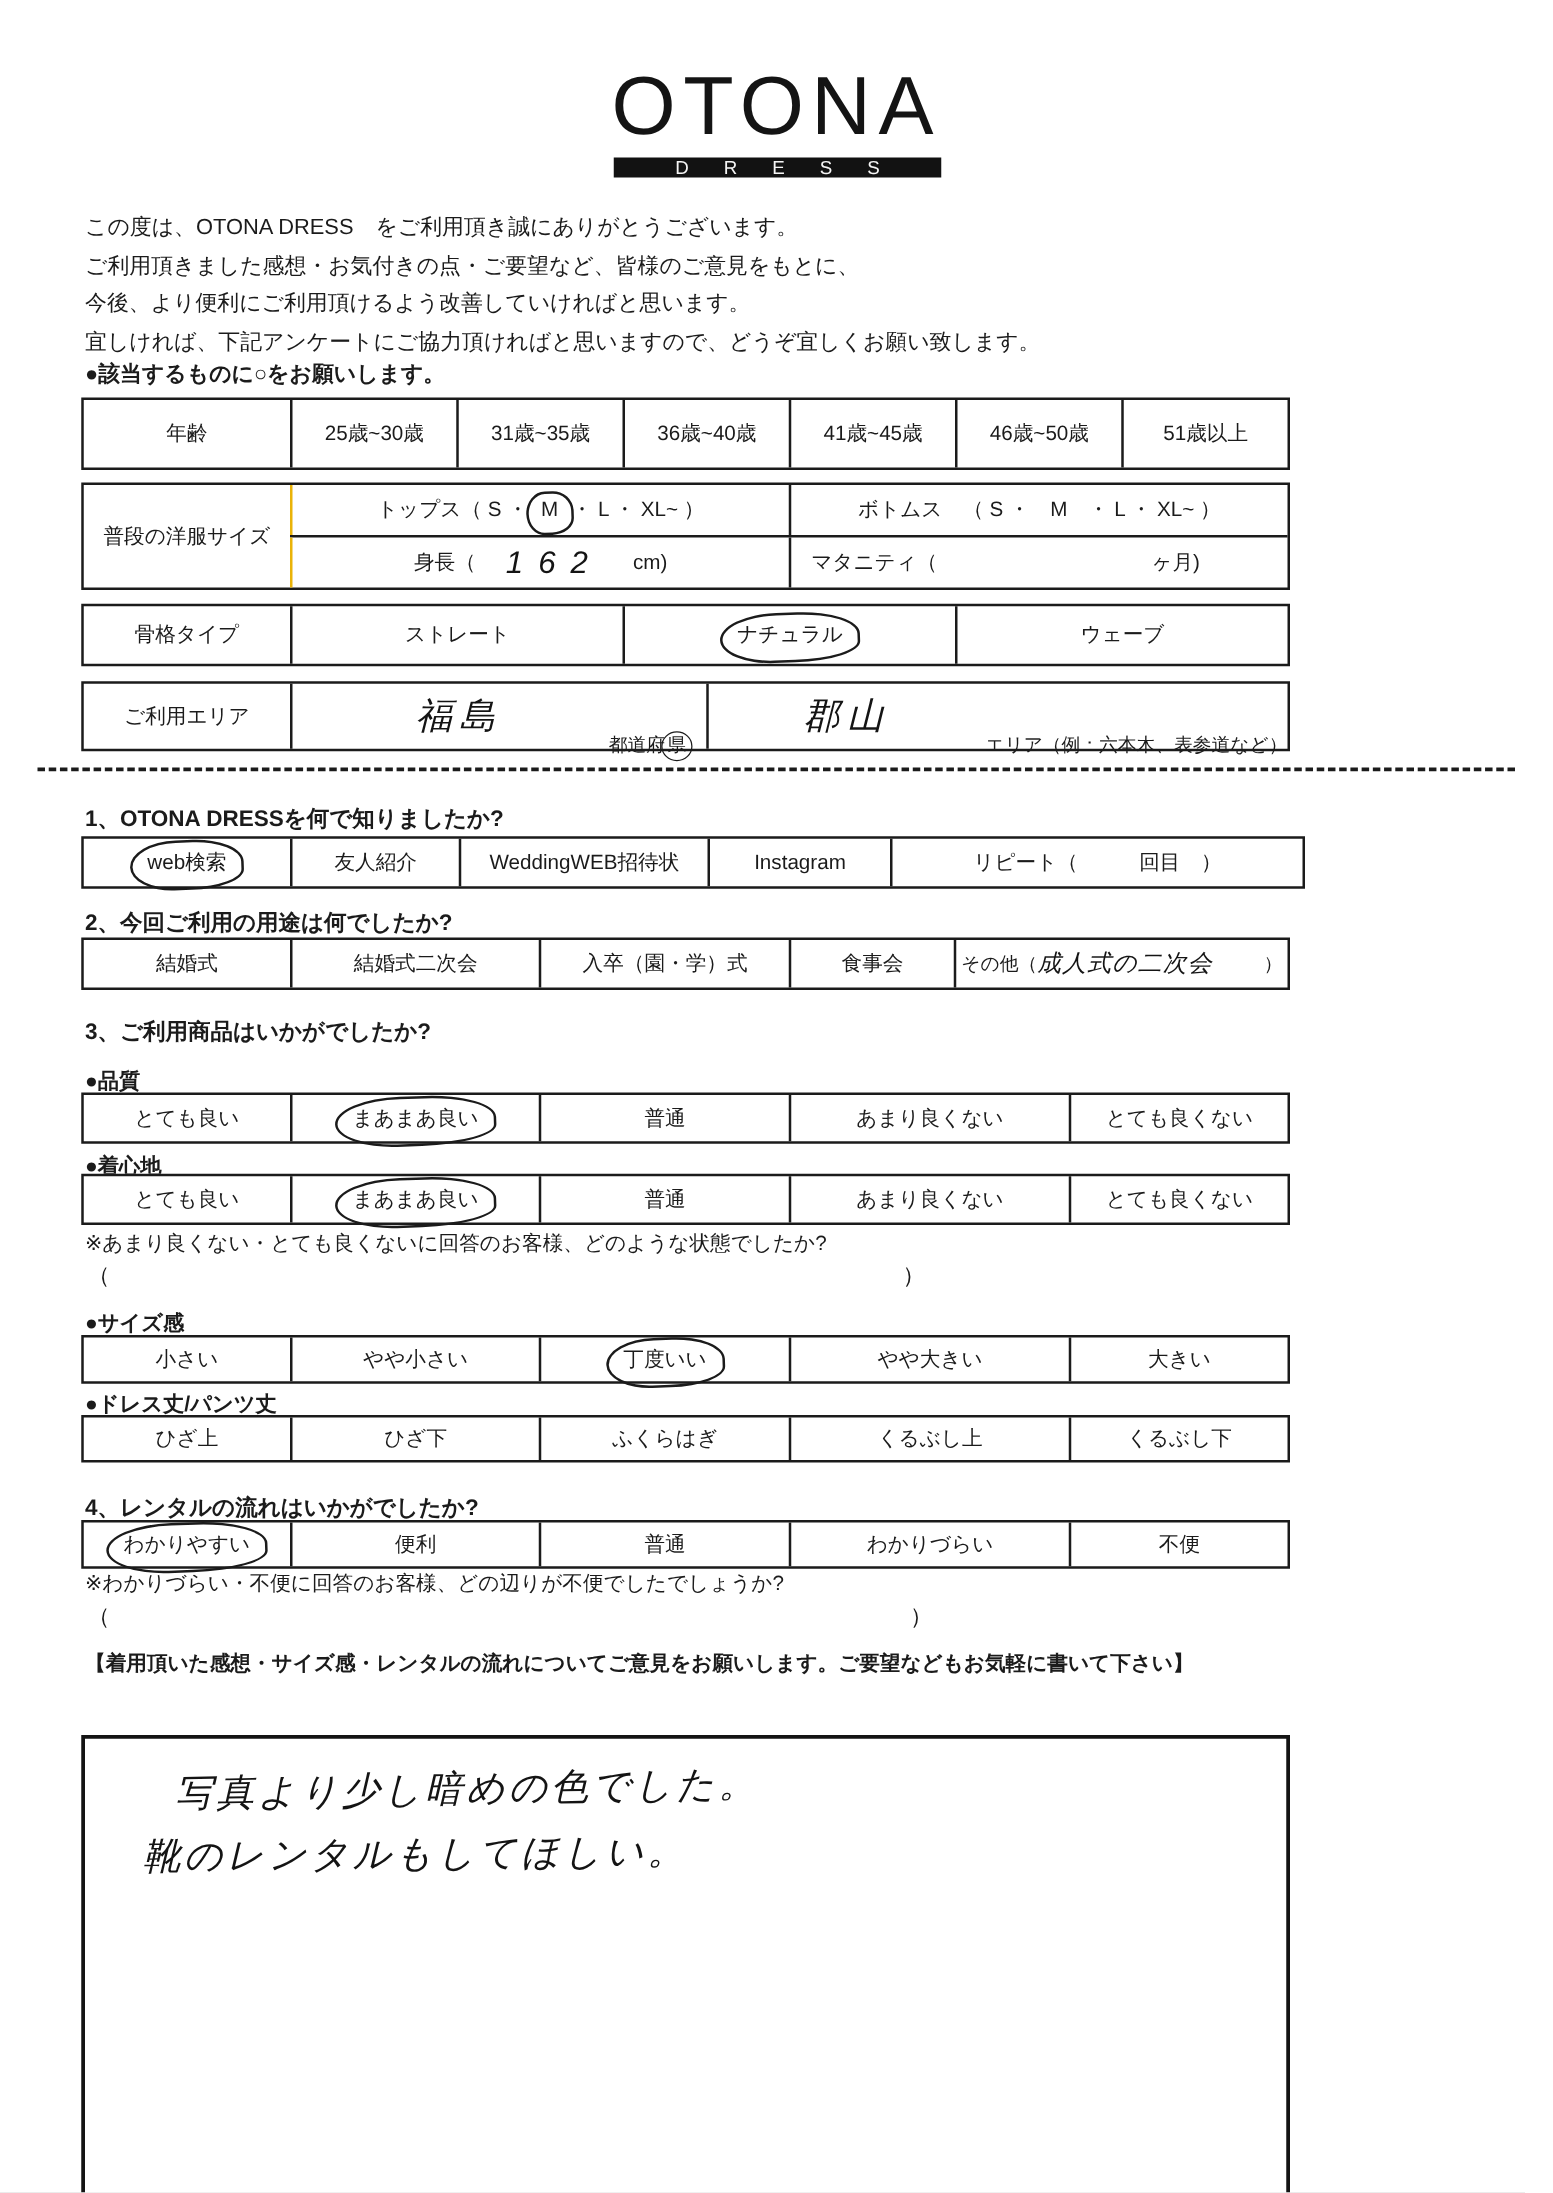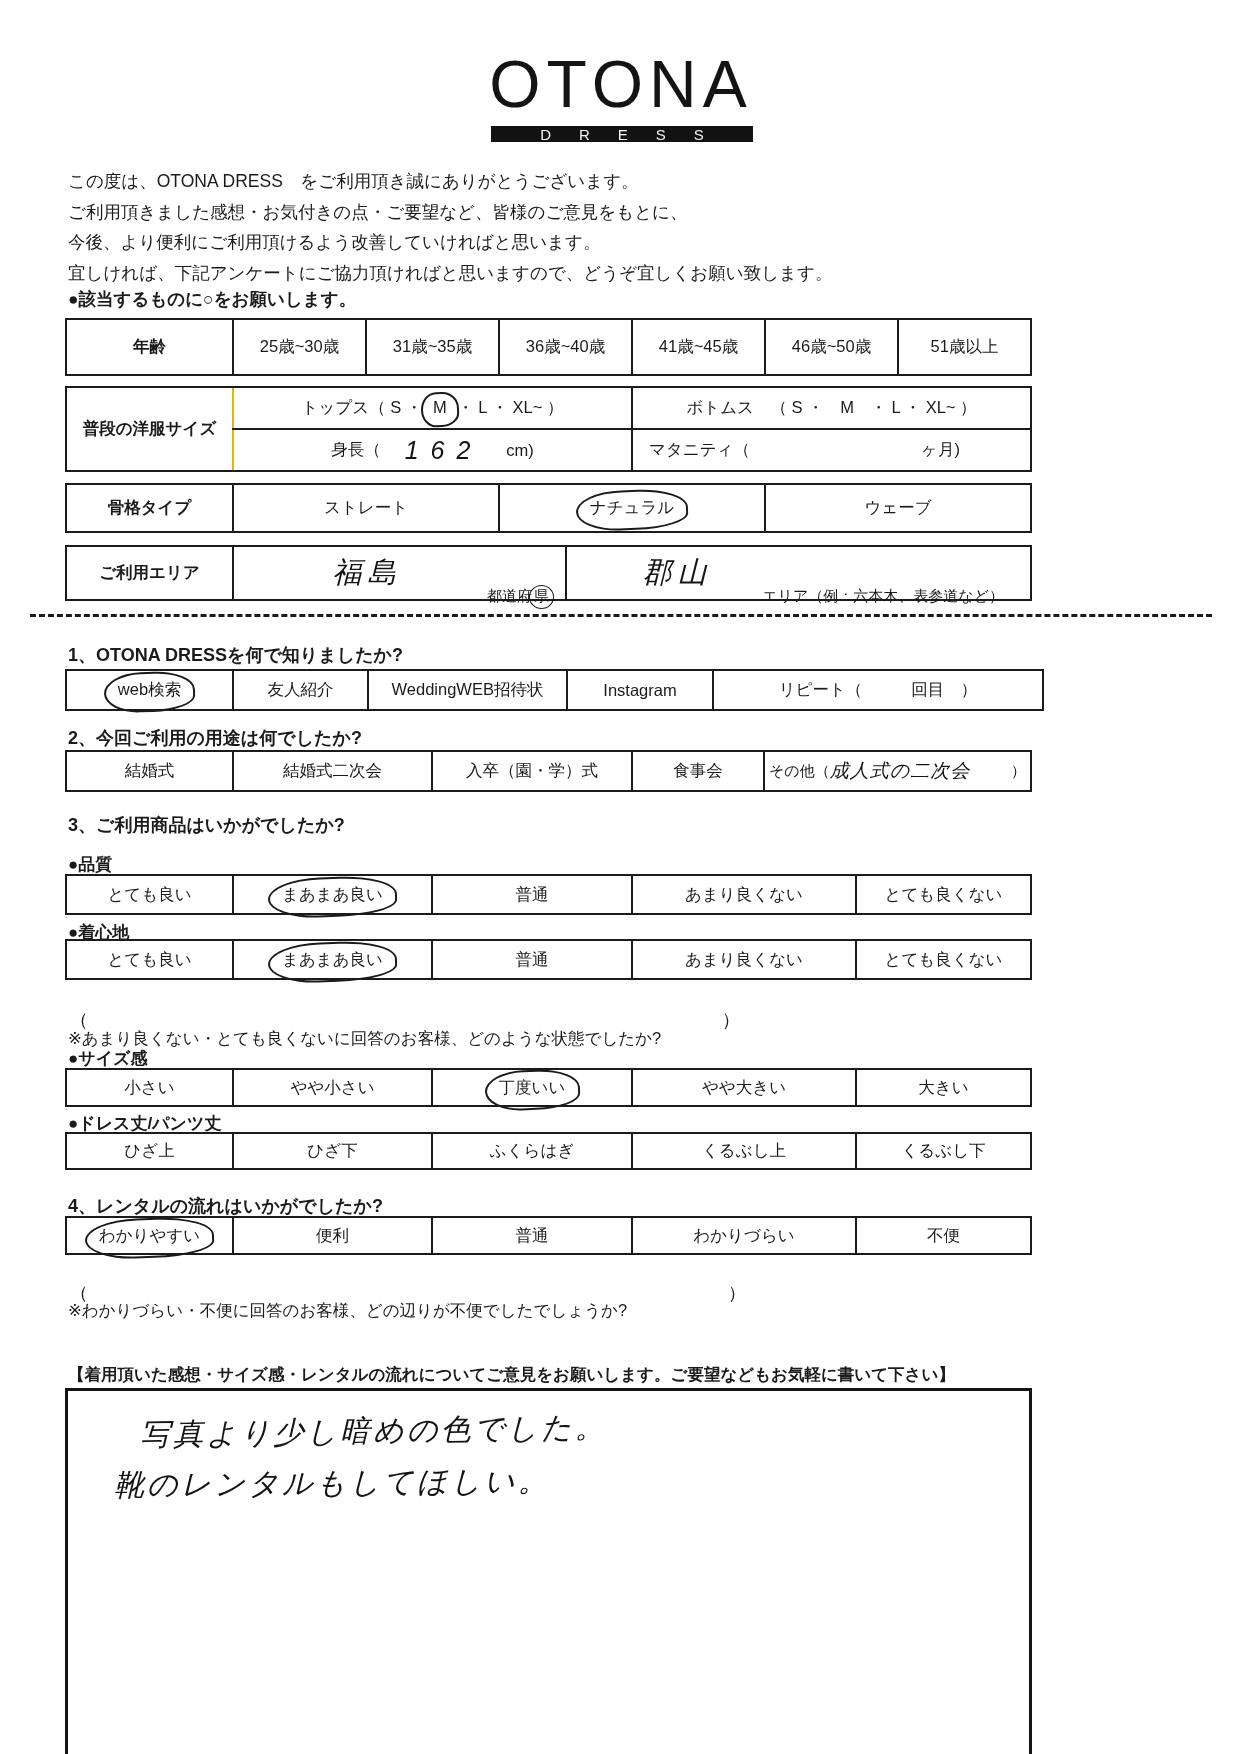--- a/index.html
+++ b/index.html
@@ -23,39 +23,39 @@
     display:flex; align-items:center; justify-content:center;
     font-size:15px; letter-spacing:28px; padding-left:28px; box-sizing:border-box;
   }
 
   
   .intro { top:166px; left:68px; width:1050px; font-size:17.5px; line-height:1.75; }
   .bold  { font-weight:bold; }
   .sec-instruction { top:287px; left:68px; font-size:17.5px; font-weight:bold; }
   .q-title { font-size:18px; font-weight:bold; }
   .sub-label { font-size:17px; font-weight:bold; }
-  .note { font-size:16.5px;margin-top:44px; }
+  .note { font-size:16.5px; }
   .paren { font-size:18px; }
 
   
   .tbl {
     position:absolute; left:65px; display:flex;
     border:2px solid #1b1b1b; box-sizing:border-box; background:#fff;
   }
   .tbl .c {
     box-sizing:border-box; border-left:2px solid #1b1b1b;
     display:flex; align-items:center; justify-content:center;
     font-size:16.5px; text-align:center; overflow:visible;
   }
   .tbl .c:first-child { border-left:none; }
   .w165{width:165px}.w133{width:133px}.w135{width:135px}.w132{width:132px}
   .w134{width:146px}.w199{width:199px}.w200{width:200px}.w224{width:224px}
   .w175{width:175px}.w330{width:330px}.w266{width:266px}.w267{width:267px}
   .w333{width:333px}.w465{width:465px}.w399{width:399px}
-  .lblc { font-weight:bold;border-radius:15px; }
+  .lblc { font-weight:normal;border-radius:15px; }
 
   
   .size-right { display:flex; flex-direction:column; width:798px; }
   .size-row { display:flex; flex:1; border-top:2px solid #1b1b1b; }
   .size-row:first-child { border-top:none; }
   .size-row .c:first-child { border-left:2px solid #eab308; }
 
   
   .hw { font-style:italic; letter-spacing:2px; color:#141414; }
   .hw-lg { font-size:29px; letter-spacing:6px; }
@@ -184,21 +184,21 @@
   <div class="tbl" style="top:545px;height:56px">
     <div class="c w165 lblc">
         <span>ご利用エリア</span>
       </div>
     <div class="c w333 between" style="padding:0 14px">
       <span class="hw hw-lg grow-center">福島</span>
       <span class="unit-sm">
         <span>都道府</span><span class="circled-sm">県</span>
       </span>
     </div>
-    <div class="c w465 between" style="padding:0 26px">
+    <div class="c w465 between" style="padding:0 0">
       <span class="hw hw-lg grow-center">郡山</span>
       <span class="unit-sm">エリア（例：六本木、表参道など）</span>
     </div>
   </div>
 
   <div class="abs dashes"></div>
 
   <div class="abs q-title" style="top:643px;left:68px">1、OTONA DRESSを何で知りましたか?</div>
   <div class="tbl" style="top:669px;height:42px">
     <div class="c w165">

